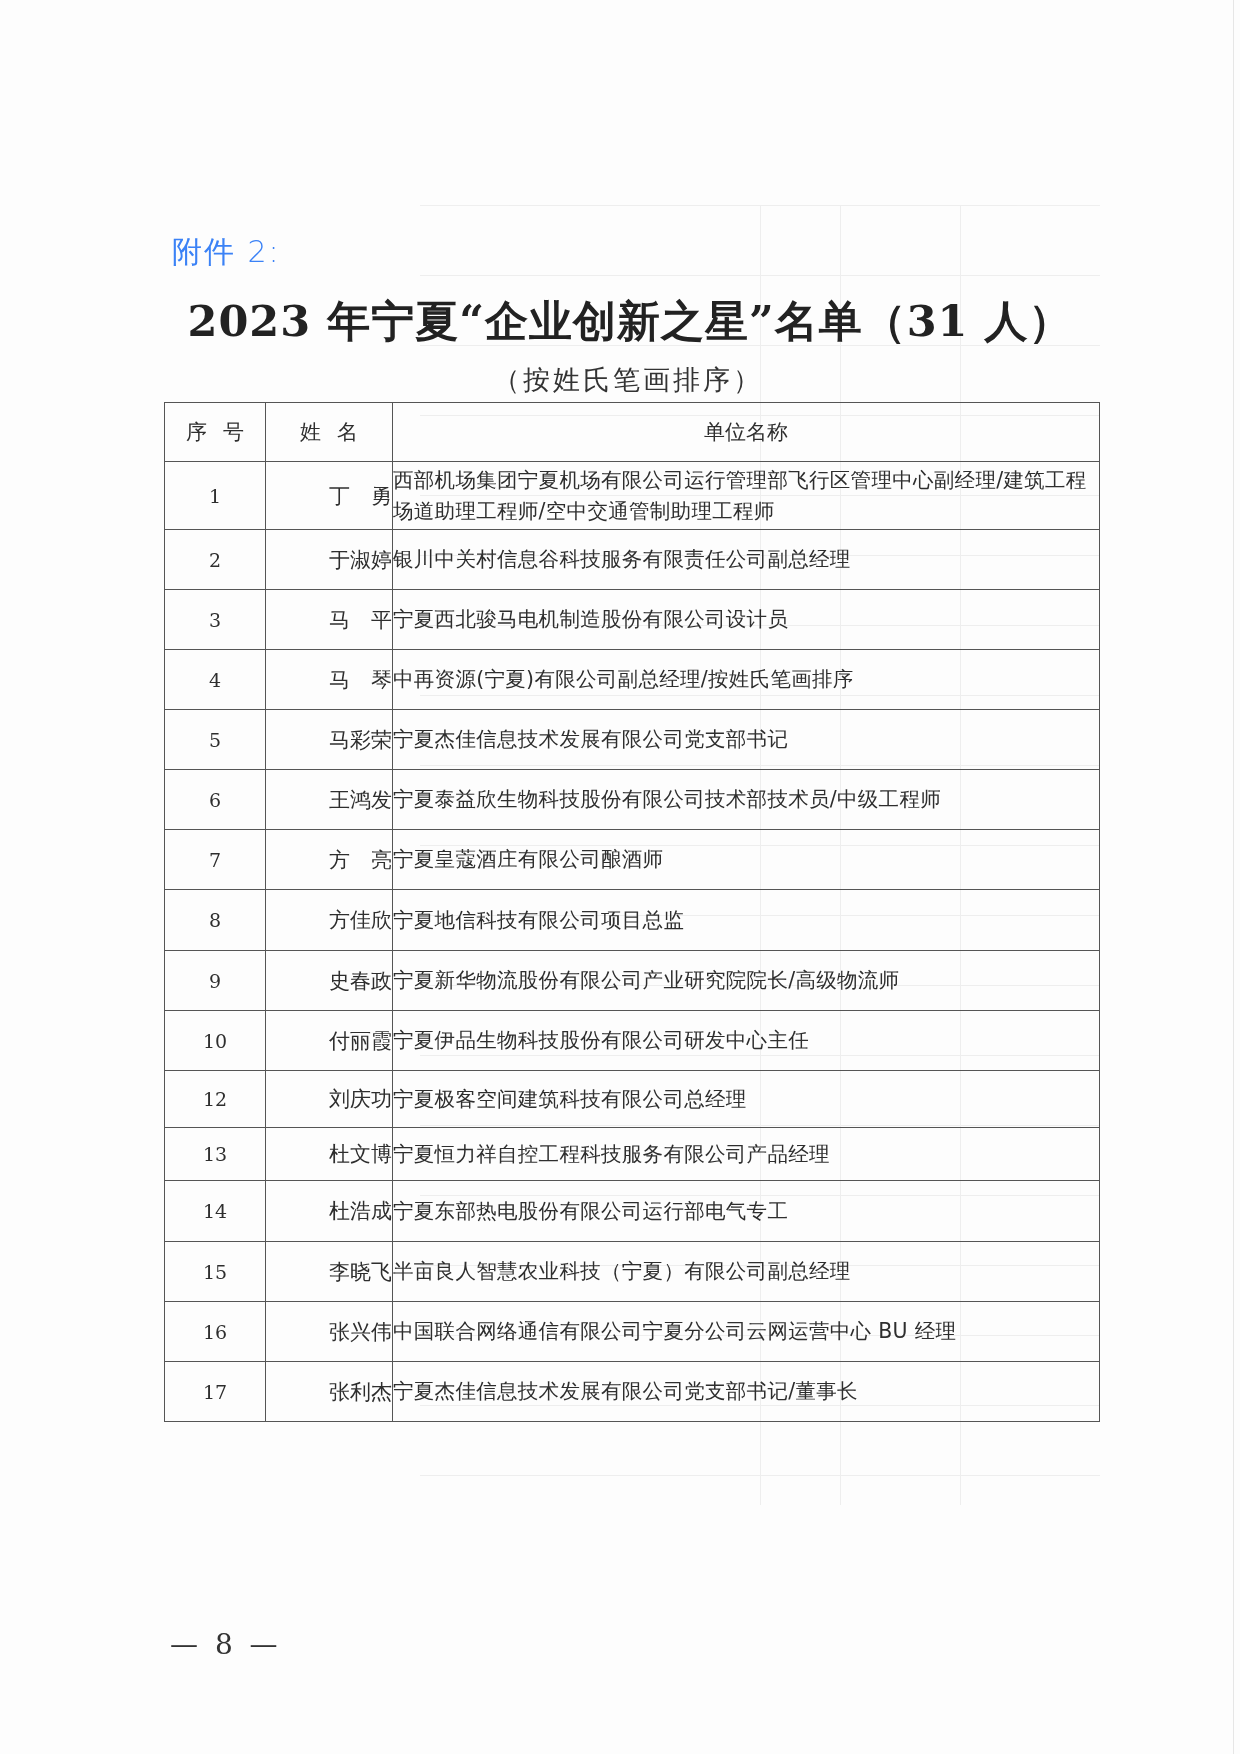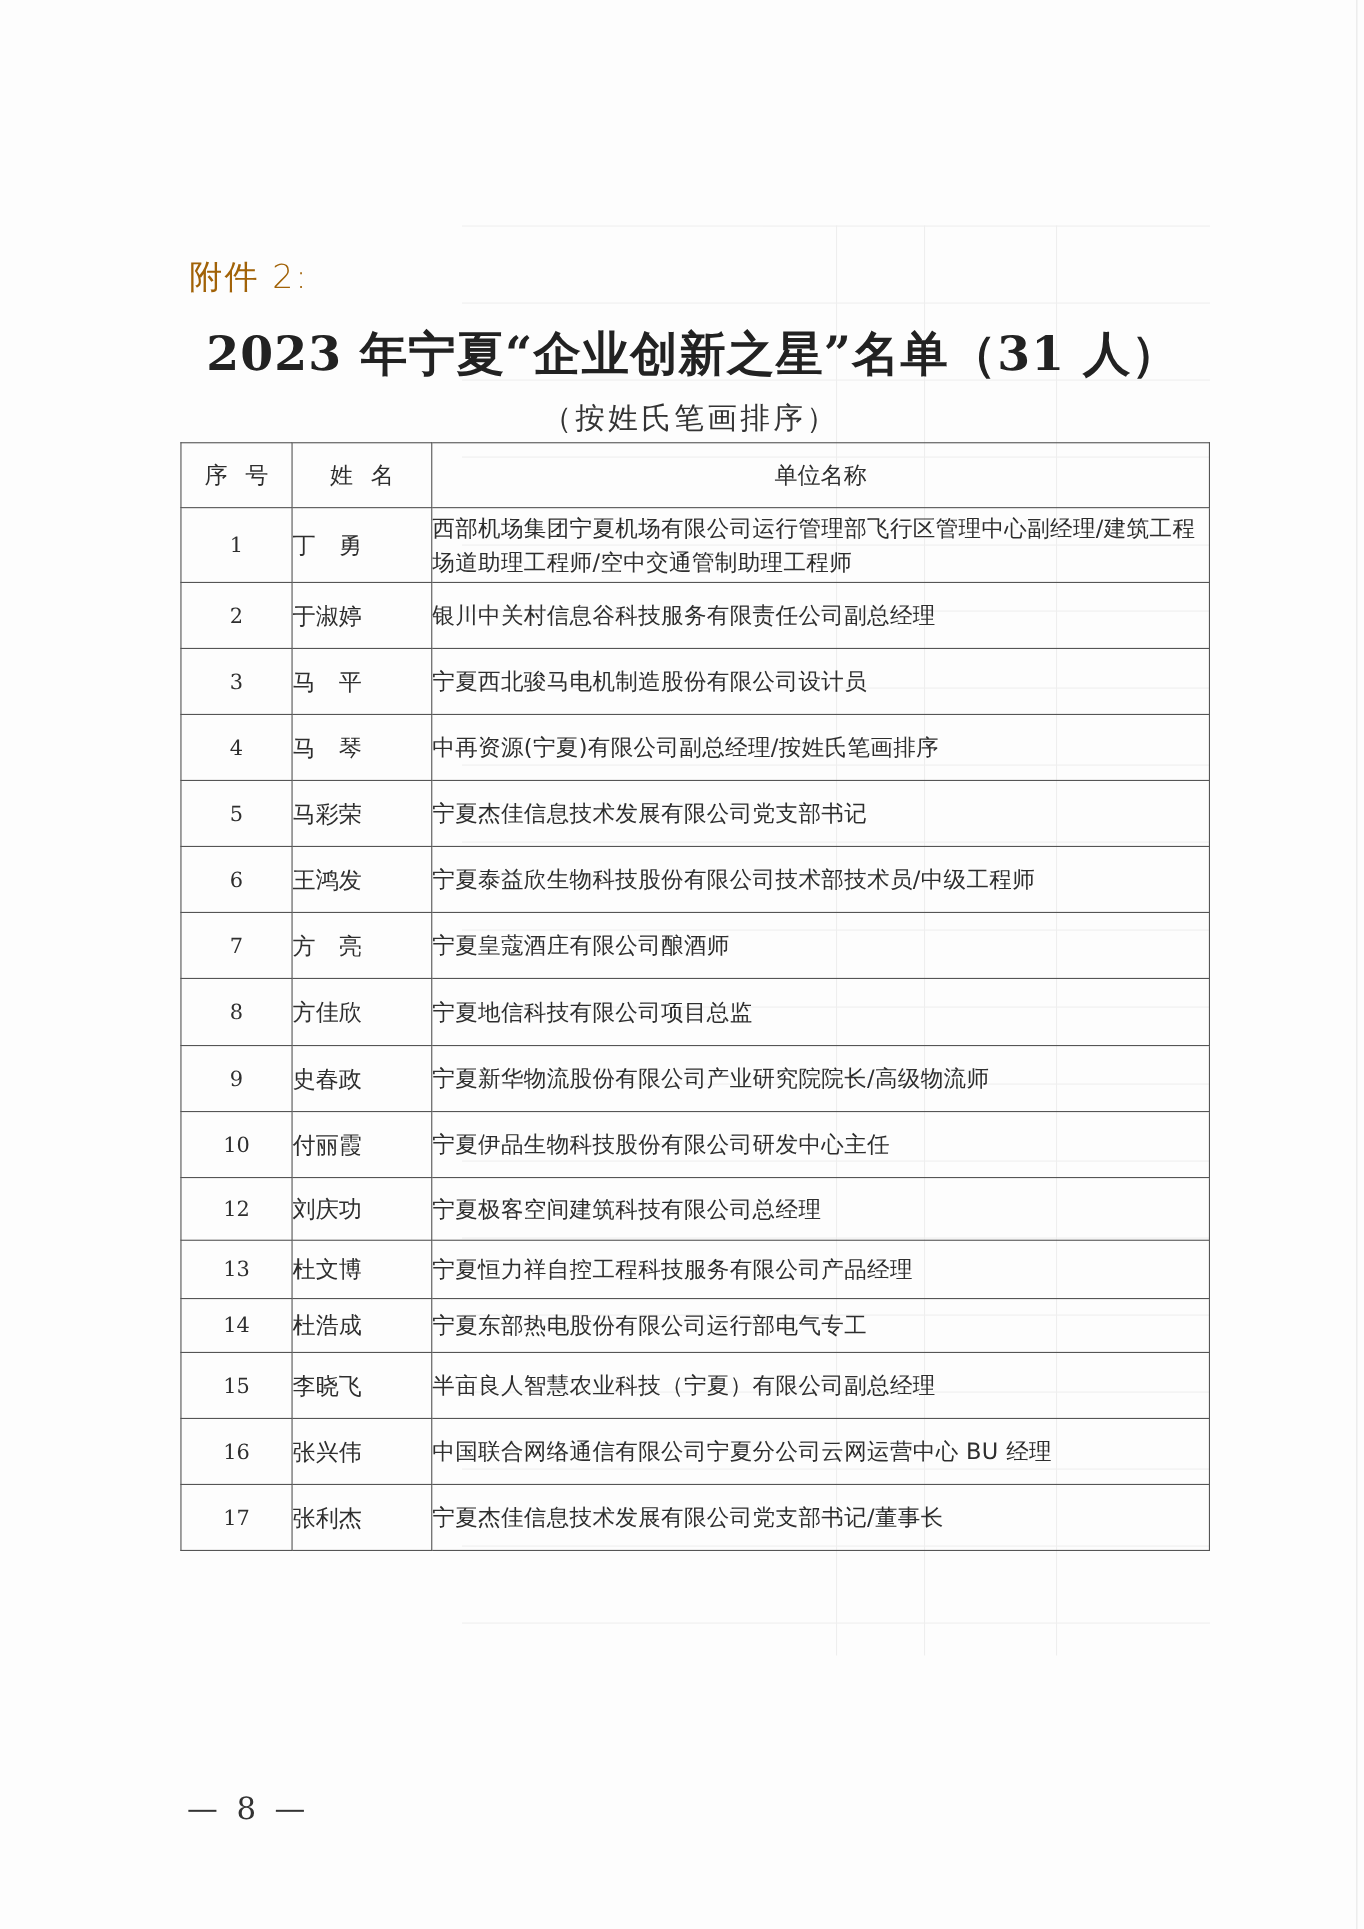--- a/index.html
+++ b/index.html
@@ -19,21 +19,21 @@
     .bleed {
       position: absolute; left: 420px; top: 205px; width: 680px; height: 1300px;
       opacity: 0.10; pointer-events: none;
     }
     .bleed .bl { position: absolute; left: 0; right: 0; height: 1px; background: #777; }
     .bleed .bv { position: absolute; top: 0; bottom: 0; width: 1px; background: #777; }
 
     .attachment {
       position: absolute; left: 172px; top: 232px;
       font-family: "DejaVu Sans", "Liberation Sans", sans-serif;
-      font-size: 30px; letter-spacing: 2px; color: #a16207;
+      font-size: 30px; letter-spacing: 2px; color: #3b82f6;
       font-weight: 300;
     }
     .title {
       position: absolute; left: 0; width: 1240px; top: 293px;
       text-align: center;
       font-family: "DejaVu Serif", "Liberation Serif", serif;
       font-size: 43px; font-weight: bold; color: #222;
       letter-spacing: 1px;
       padding-left: 10px;
     }
@@ -62,21 +62,21 @@
       font-weight: normal;
       font-size: 21px;
       height: 58px;
       font-family: "DejaVu Sans", "Liberation Sans", sans-serif;
     }
     col.c-no { width: 101px; }
     col.c-name { width: 127px; }
     col.c-org { width: 707px; }
     td.no { text-align: center; font-size: 19px; }
     td.name {
-      text-align: left; font-size: 21px;
+      text-align: right; font-size: 21px;
       font-family: "DejaVu Sans", "Liberation Sans", sans-serif;
       letter-spacing: 0;
     }
     td.org {
       text-align: left; font-size: 20.5px;
       padding: 0 8px 0 12px;
       line-height: 31px;
       font-family: "DejaVu Sans", "Liberation Sans", sans-serif;
       letter-spacing: 0.3px;
     }
@@ -190,21 +190,21 @@
       <tr style="height: 57px;">
         <td class="no">12</td>
         <td class="name">刘庆功</td>
         <td class="org">宁夏极客空间建筑科技有限公司总经理</td>
       </tr>
       <tr style="height: 53px;">
         <td class="no">13</td>
         <td class="name">杜文博</td>
         <td class="org">宁夏恒力祥自控工程科技服务有限公司产品经理</td>
       </tr>
-      <tr style="height: 49px;">
+      <tr style="height: 61px;">
         <td class="no">14</td>
         <td class="name">杜浩成</td>
         <td class="org">宁夏东部热电股份有限公司运行部电气专工</td>
       </tr>
       <tr style="height: 60px;">
         <td class="no">15</td>
         <td class="name">李晓飞</td>
         <td class="org">半亩良人智慧农业科技（宁夏）有限公司副总经理</td>
       </tr>
       <tr style="height: 60px;">

